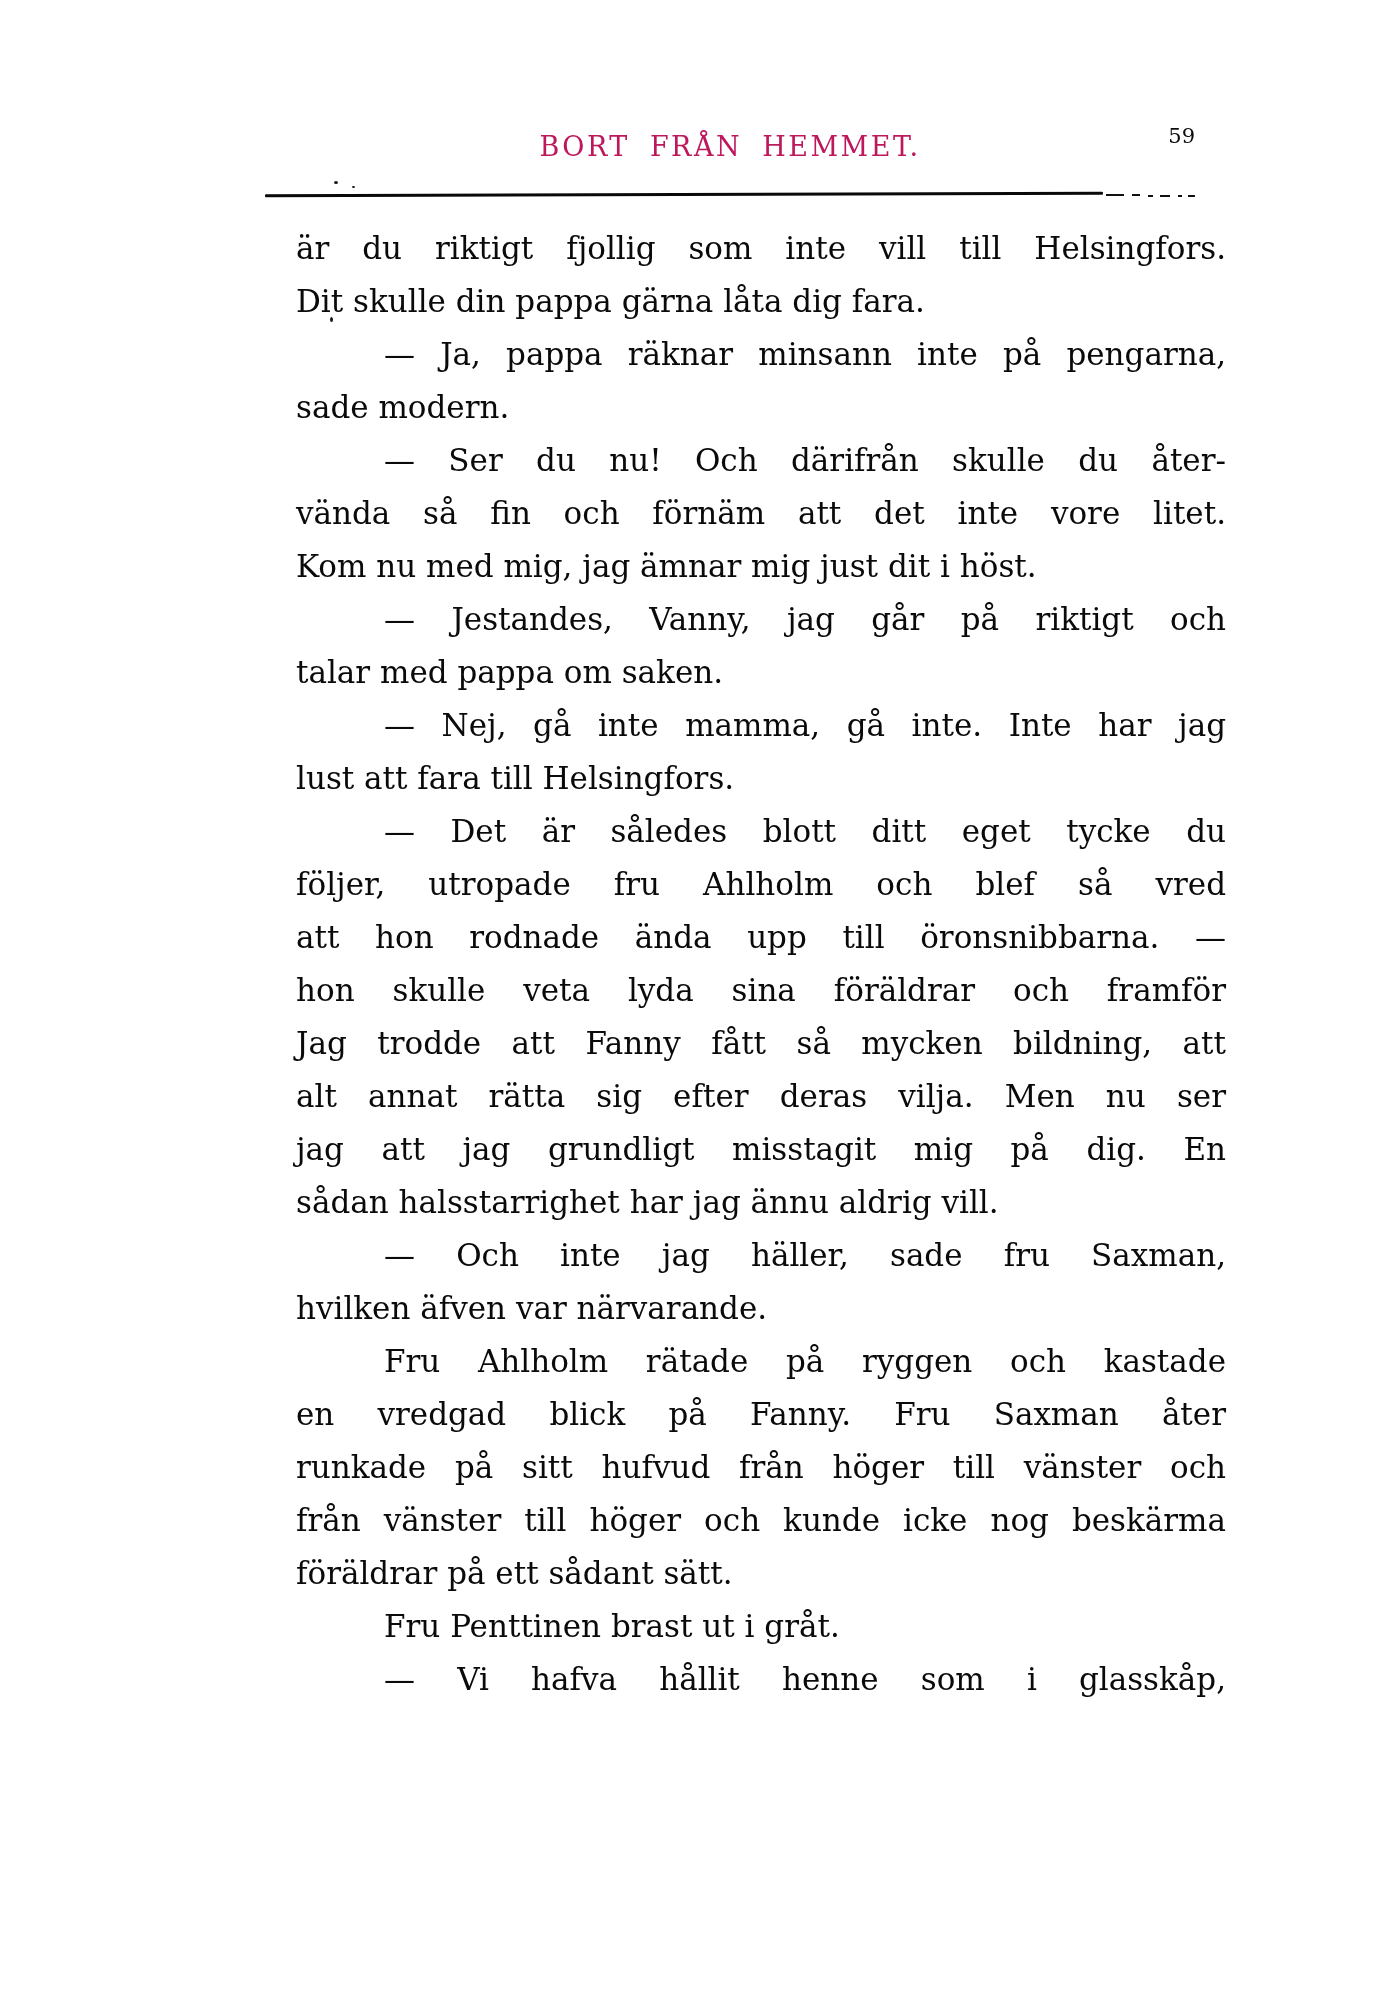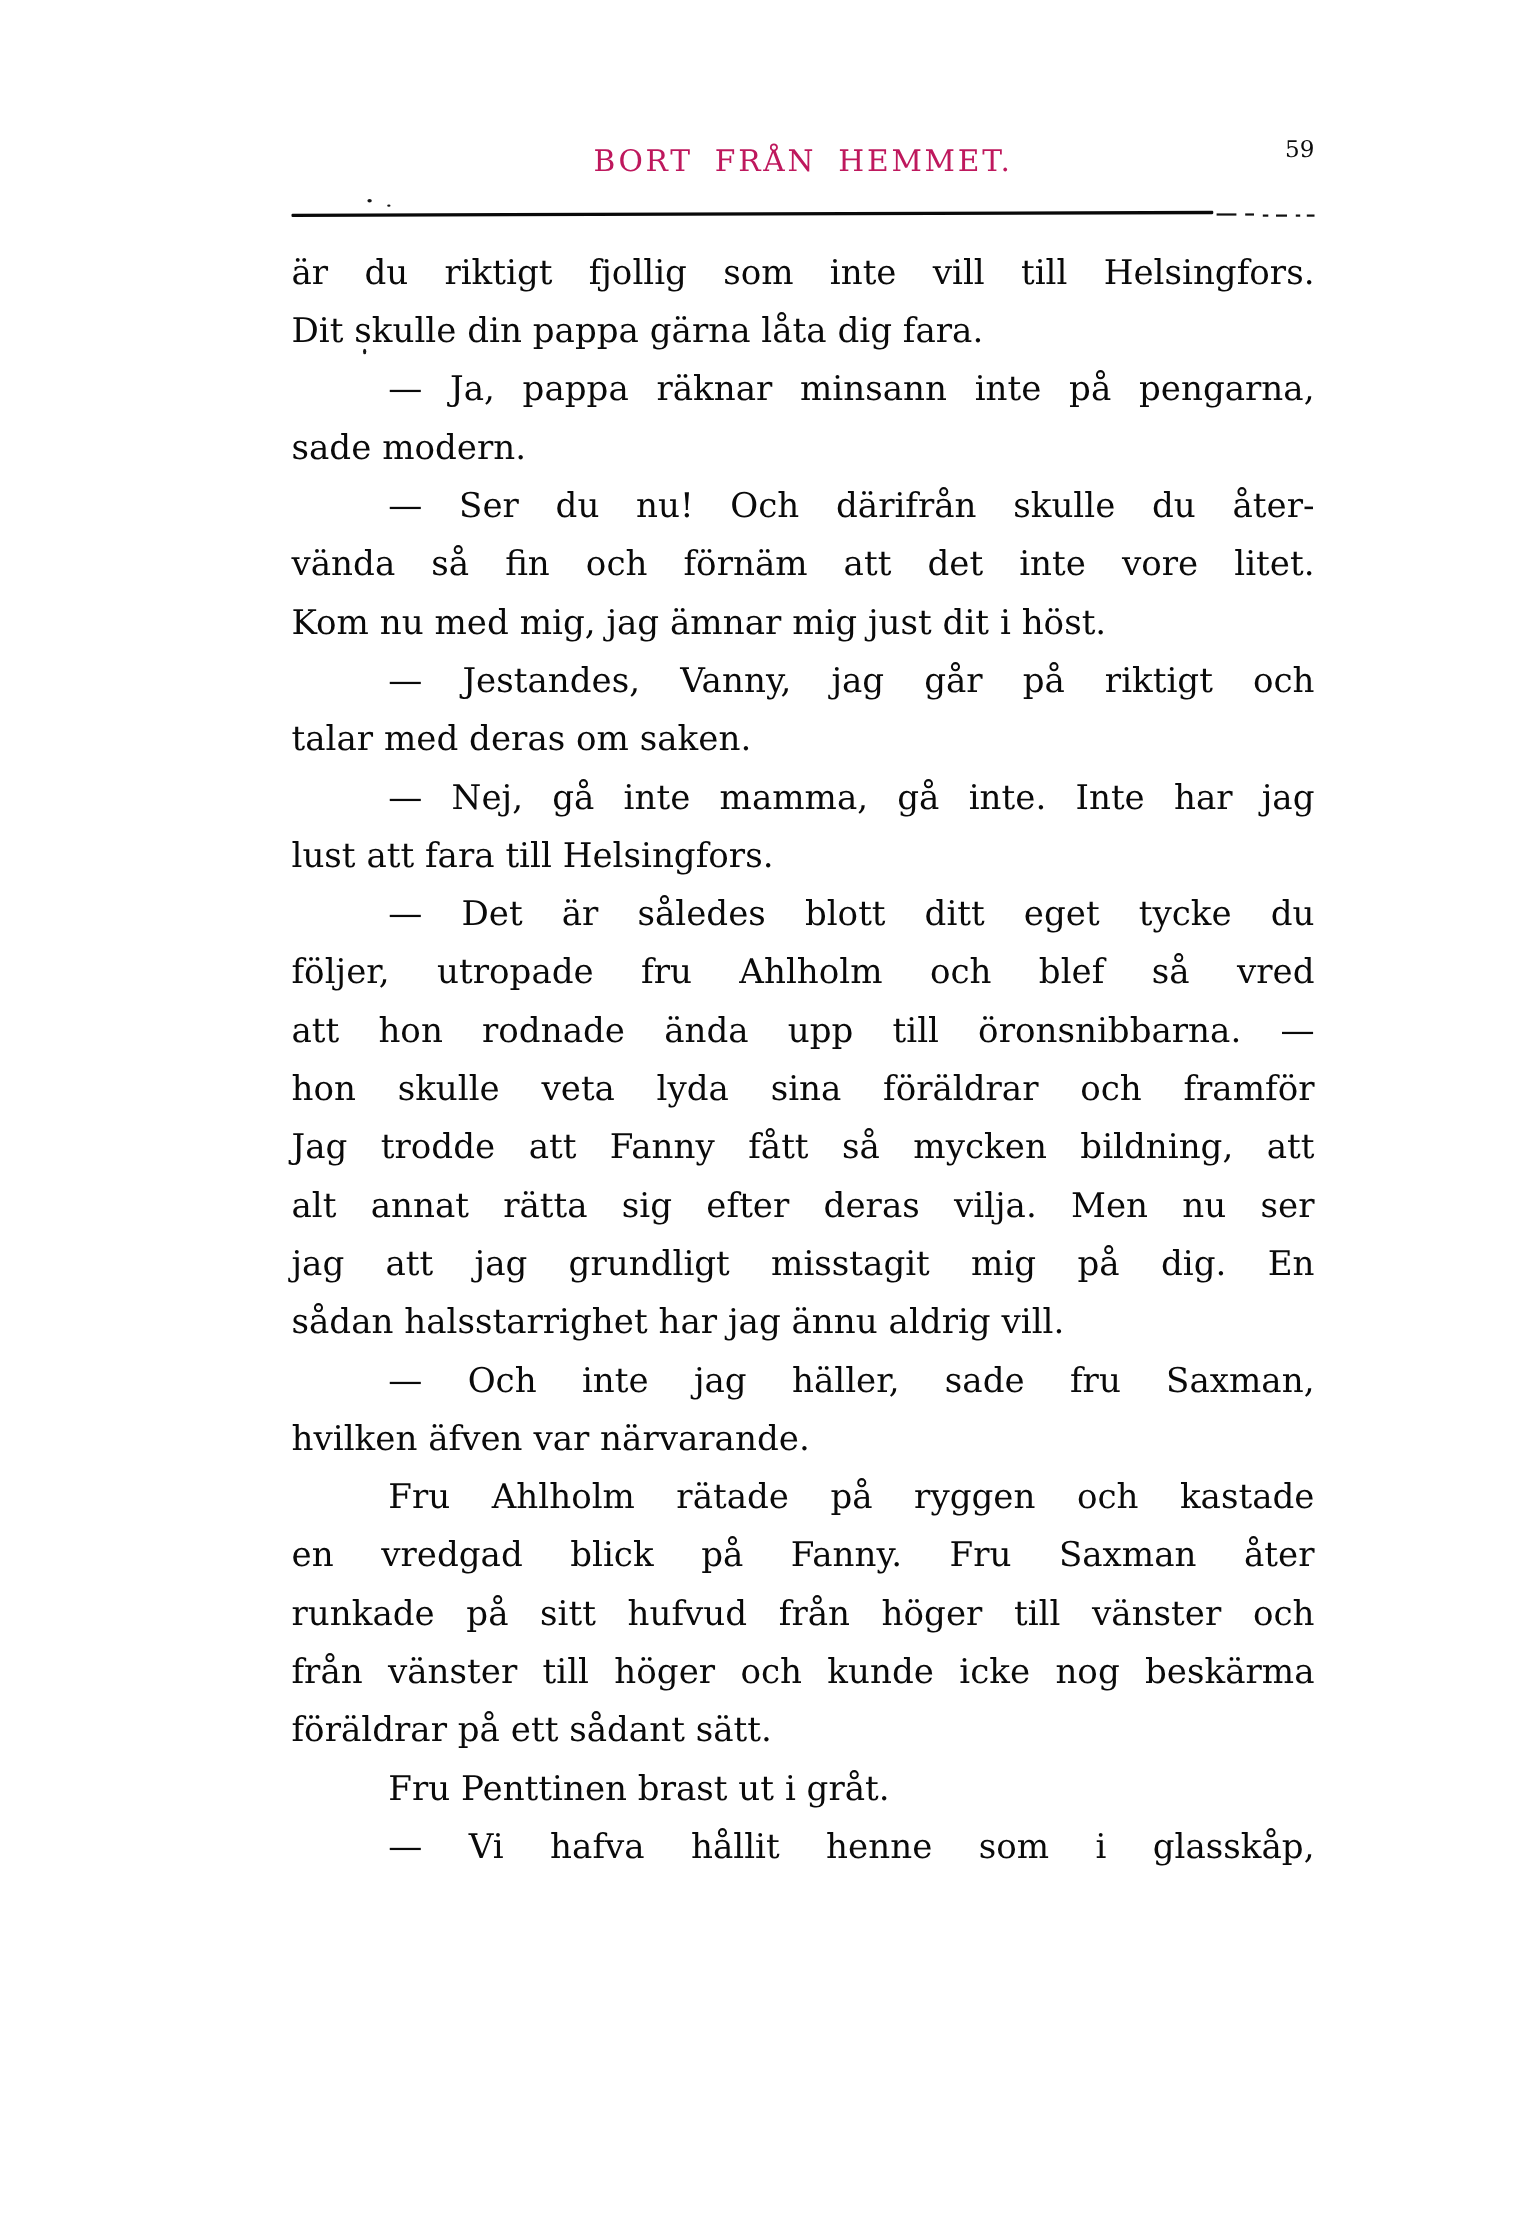--- a/index.html
+++ b/index.html
@@ -60,20 +60,21 @@
     left: 265px;
     width: 930px;
     font-size: 31px;
     line-height: 53px;
     color: #0a0a0a;
   }
   .line {
     width: 100%;
     white-space: normal;
     text-align: left;
+    margin-left: 31px;
   }
   .line.jfy {
     text-align: justify;
     text-align-last: justify;
   }
   .line.ind {
     text-indent: 88px;
   }
 </style>
 </head>
@@ -97,21 +98,21 @@
 
   <div class="body-text">
     <div class="line jfy">är du riktigt fjollig som inte vill till Helsingfors.</div>
     <div class="line">Dit skulle din pappa gärna låta dig fara.</div>
     <div class="line ind jfy">— Ja, pappa räknar minsann inte på pengarna,</div>
     <div class="line">sade modern.</div>
     <div class="line ind jfy">— Ser du nu! Och därifrån skulle du åter-</div>
     <div class="line jfy">vända så fin och förnäm att det inte vore litet.</div>
     <div class="line">Kom nu med mig, jag ämnar mig just dit i höst.</div>
     <div class="line ind jfy">— Jestandes, Vanny, jag går på riktigt och</div>
-    <div class="line">talar med deras om saken.</div>
+    <div class="line">talar med pappa om saken.</div>
     <div class="line ind jfy">— Nej, gå inte mamma, gå inte. Inte har jag</div>
     <div class="line">lust att fara till Helsingfors.</div>
     <div class="line ind jfy">— Det är således blott ditt eget tycke du</div>
     <div class="line jfy">följer, utropade fru Ahlholm och blef så vred</div>
     <div class="line jfy">att hon rodnade ända upp till öronsnibbarna. —</div>
     <div class="line jfy">hon skulle veta lyda sina föräldrar och framför</div>
     <div class="line jfy">Jag trodde att Fanny fått så mycken bildning, att</div>
     <div class="line jfy">alt annat rätta sig efter deras vilja. Men nu ser</div>
     <div class="line jfy">jag att jag grundligt misstagit mig på dig. En</div>
     <div class="line">sådan halsstarrighet har jag ännu aldrig vill.</div>

